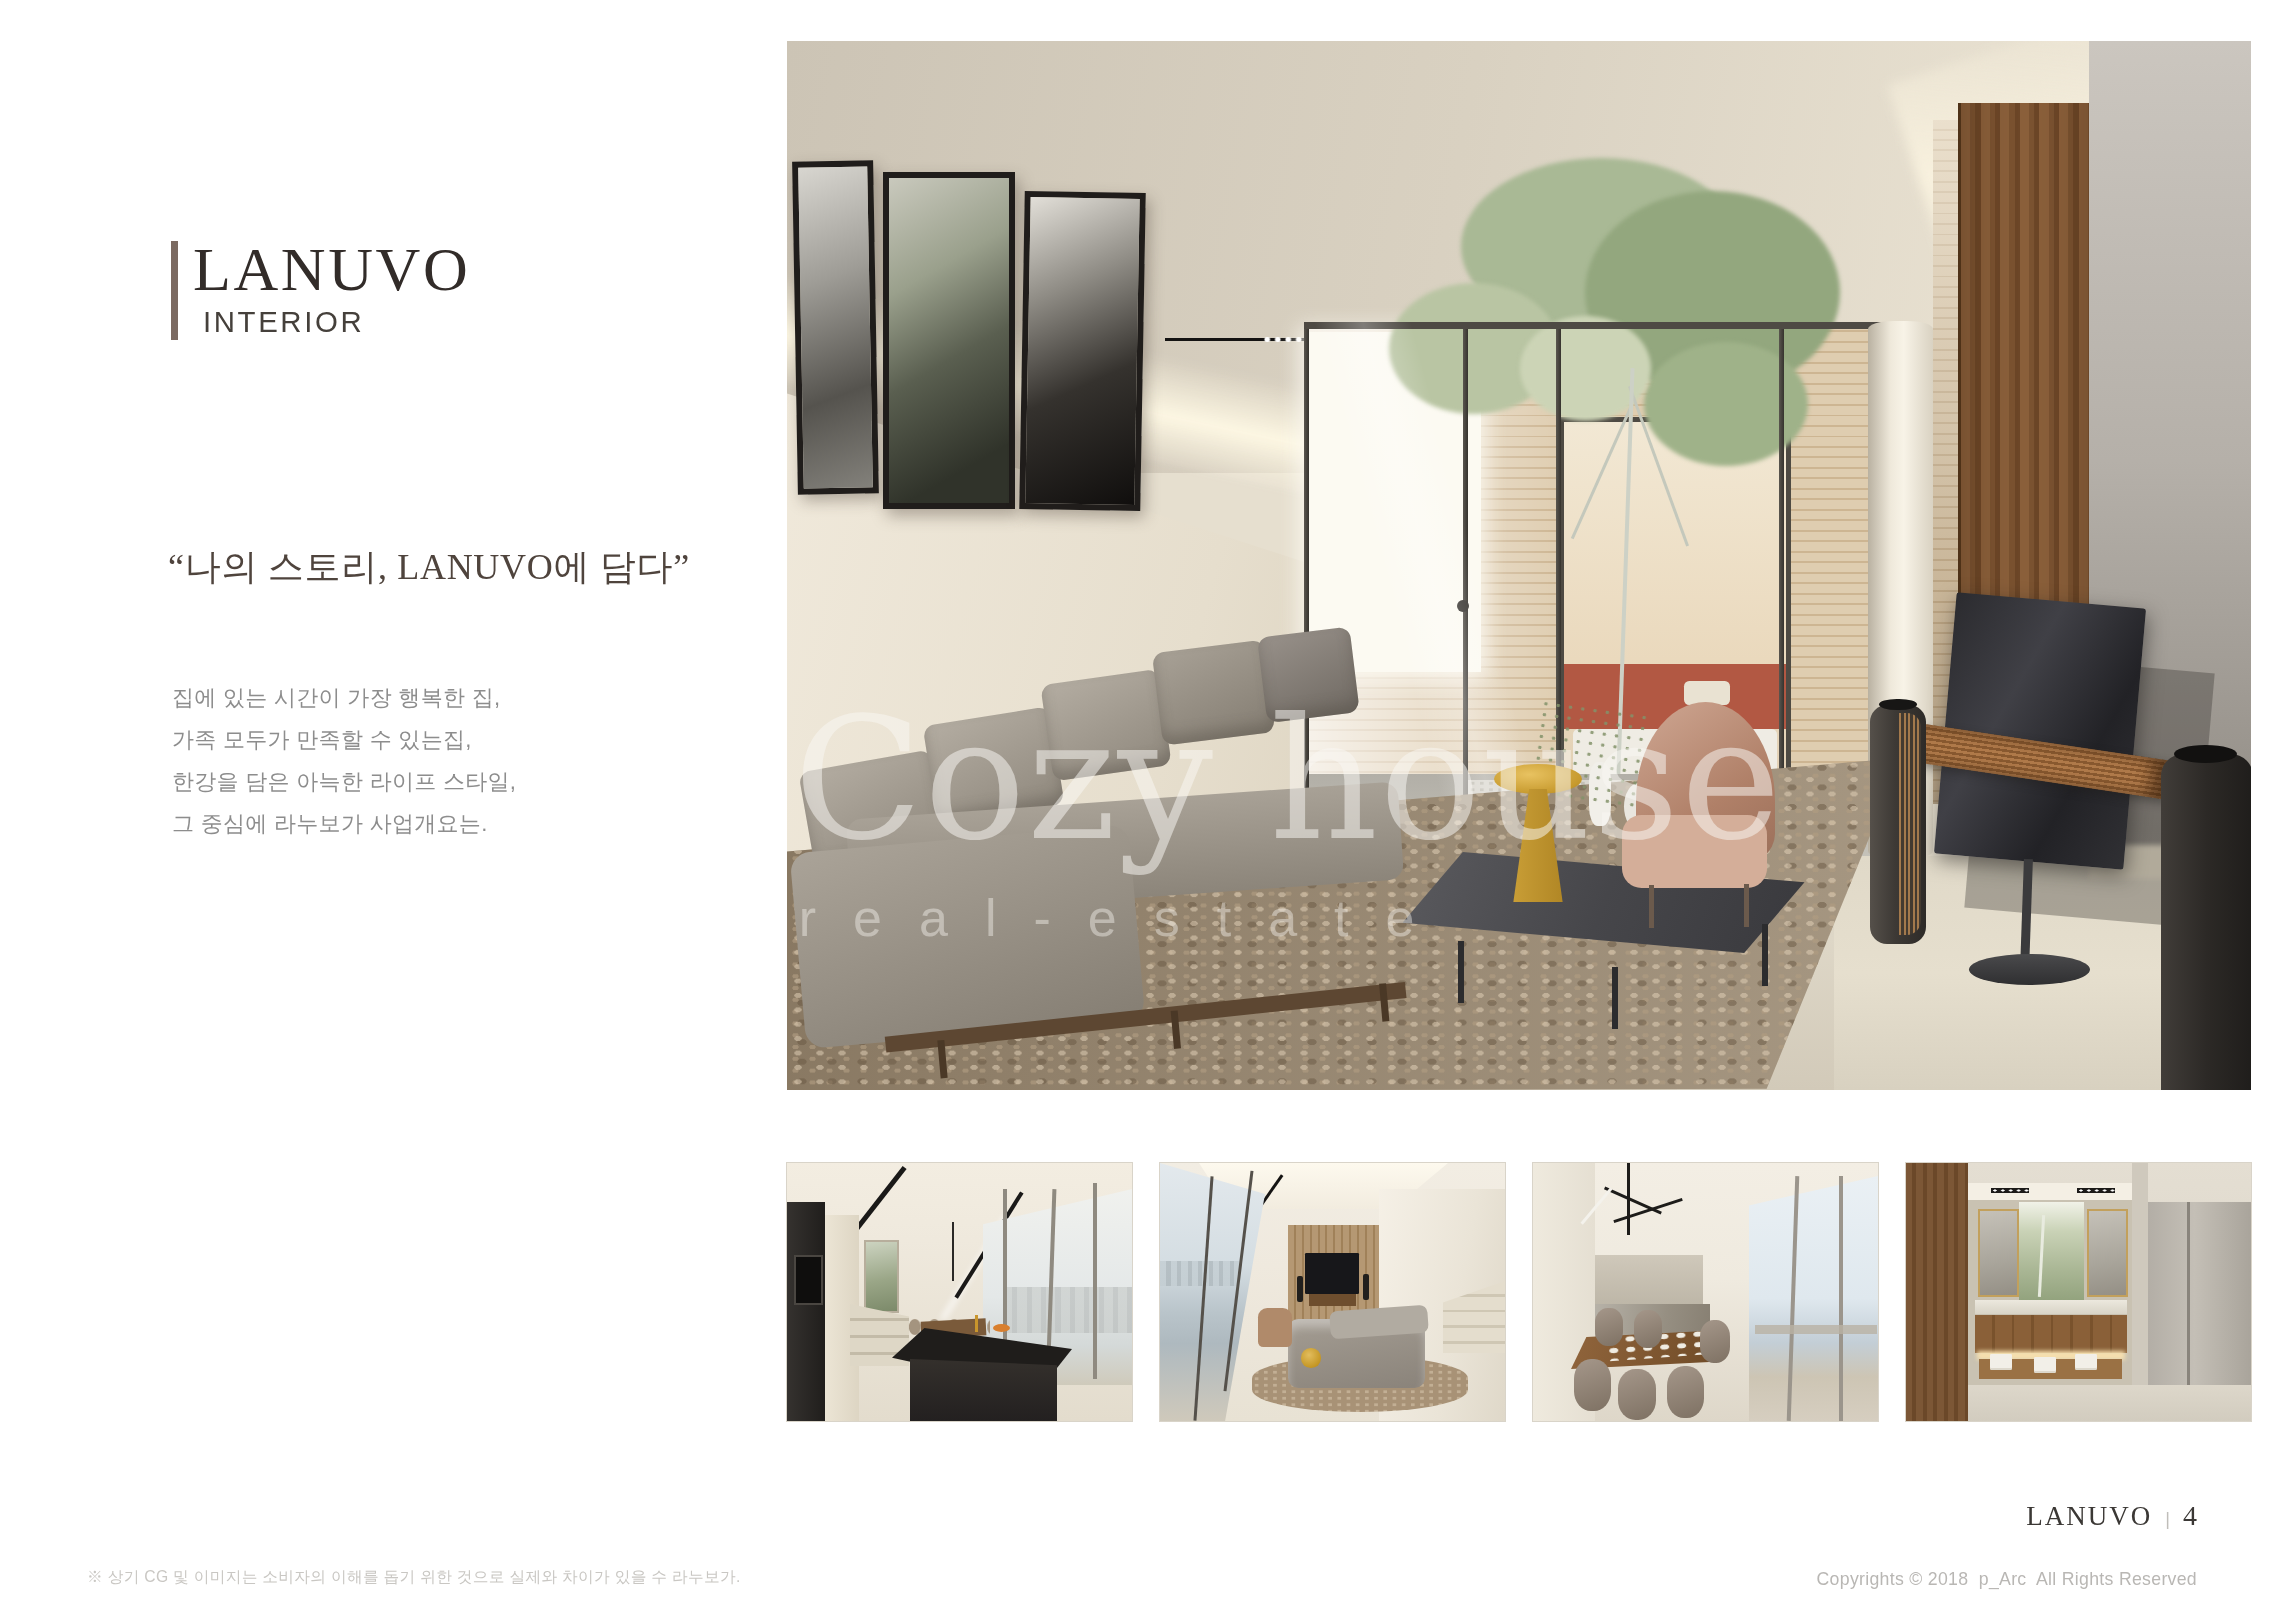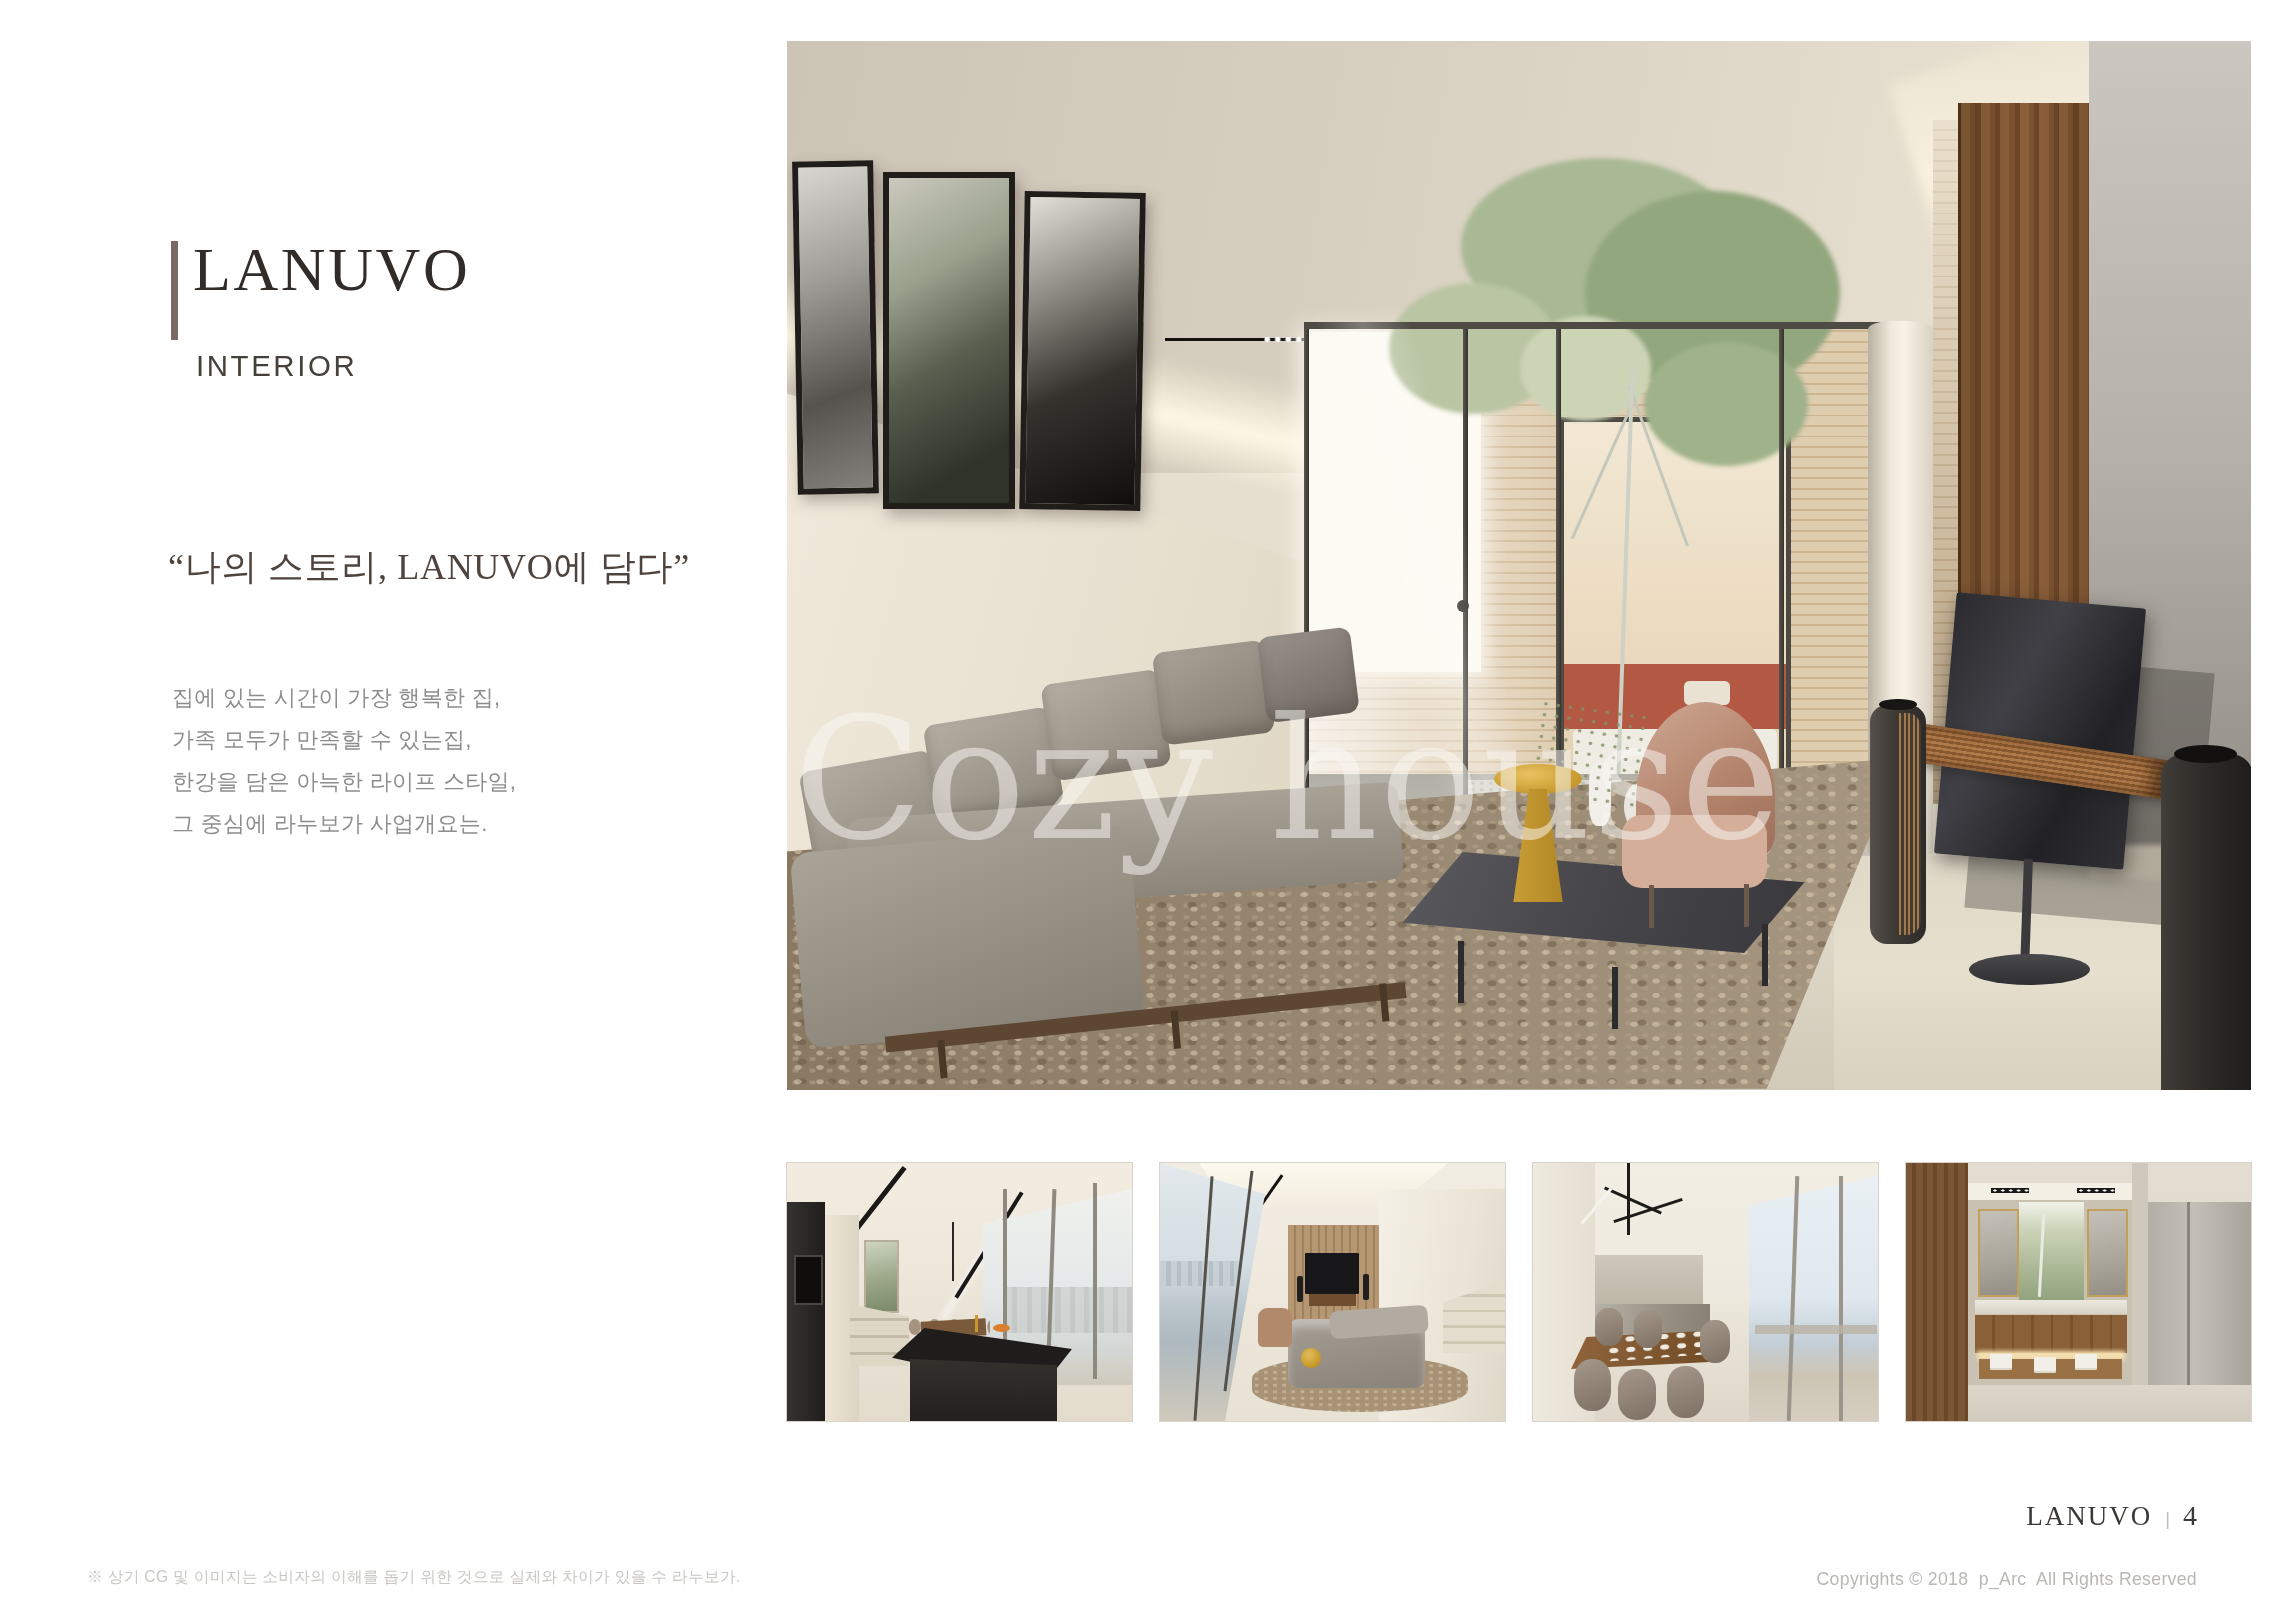--- a/index.html
+++ b/index.html
@@ -3,21 +3,21 @@
 <meta charset="utf-8">
 <style>
   html,body{margin:0;padding:0;background:#ffffff;}
   body{width:2295px;height:1623px;position:relative;font-family:"Liberation Sans",sans-serif;overflow:hidden;}
   .abs{position:absolute;}
 
   
   #title-block{left:171px;top:237px;}
   #accent-bar{left:0;top:3.9px;width:6.5px;height:99px;background:#7b6a61;}
   #brand-title{position:absolute;left:22px;top:0;font-family:"Liberation Serif","DejaVu Serif",serif;font-size:62px;line-height:1.05;color:#322c29;letter-spacing:2.6px;}
-  #brand-section{position:absolute;left:25px;top:68px;font-size:29.4px;color:#45403b;letter-spacing:2.6px;font-weight:400;margin-top:44px;}
+  #brand-section{position:absolute;left:32px;top:68px;font-size:29.4px;color:#45403b;letter-spacing:2.6px;font-weight:400;}
   #quote{left:168px;top:543px;font-family:"Liberation Serif","DejaVu Serif",serif;font-size:36px;color:#4f443d;letter-spacing:0.7px;}
   #body-copy{left:172px;top:677px;font-size:22px;color:#8d8d8d;line-height:42px;letter-spacing:0.3px;}
 
   
   #main-image{left:787px;top:41px;width:1464px;height:1049px;overflow:hidden;background:#e6dfcf;}
   #m-ceiling{left:0;top:0;width:1464px;height:432px;background:linear-gradient(100deg,#ccc4b5 0%,#d9d1c1 45%,#efe8d8 100%);}
   #m-cove-left{left:-52px;top:298px;width:681px;height:105px;transform:rotate(12deg);background:linear-gradient(180deg,rgba(255,250,235,0) 0%,#fdf7e3 55%,rgba(250,243,228,0.15) 100%);filter:blur(3.9px);}
   #m-cove-right{right:-79px;top:-26px;width:406px;height:301px;transform:rotate(-18deg);background:linear-gradient(200deg,rgba(255,250,238,0) 10%,#f8f1de 55%,rgba(248,241,222,0) 95%);filter:blur(5.2px);}
   .track{position:absolute;height:3.3px;background:#141312;}
   #m-track1{left:378px;top:297px;width:595px;}
@@ -315,20 +315,21 @@
     <div id="m-gt-top"></div>
     <div id="m-gt-stem"></div>
   </div>
   <div class="abs" id="m-armchair">
     <div id="m-ac-back"></div>
     <div id="m-ac-seat"></div>
     <div class="ac-leg" id="m-acl1"></div>
     <div class="ac-leg" id="m-acl2"></div>
   </div>
   <div class="abs" id="wm-title">Cozy house</div>
+  <div class="abs" id="wm-sub">real-estate</div>
 </div>
 
 <div class="thumb" id="thumb-1">
   <div class="t-el" id="t1-track1"></div>
   <div class="t-el" id="t1-track2"></div>
   <div class="t-el" id="t1-oven-col"></div>
   <div class="t-el" id="t1-oven"></div>
   <div class="t-el" id="t1-cab"></div>
   <div class="t-el" id="t1-art"></div>
   <div class="t-el" id="t1-stairs"></div>

